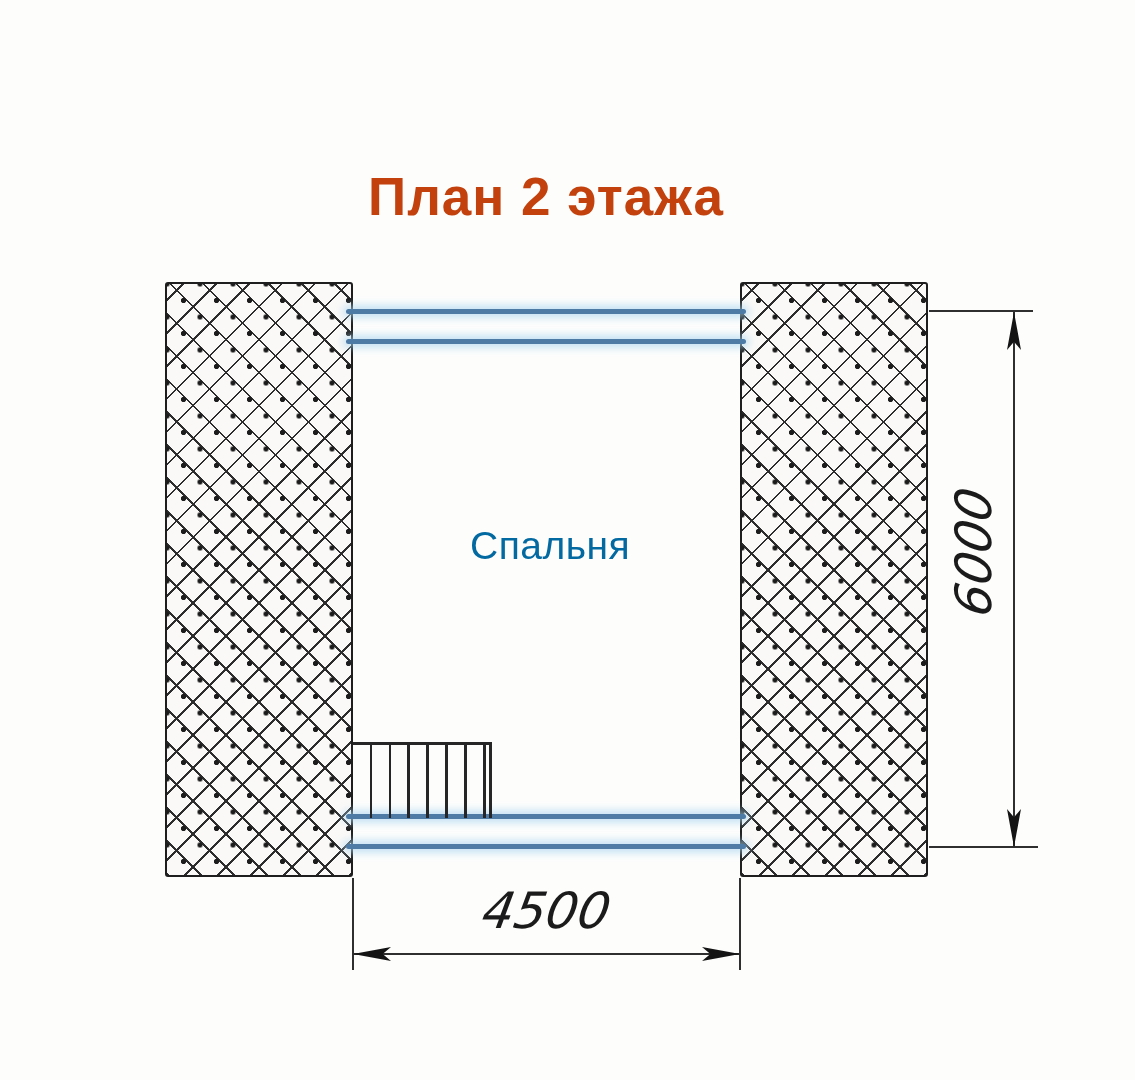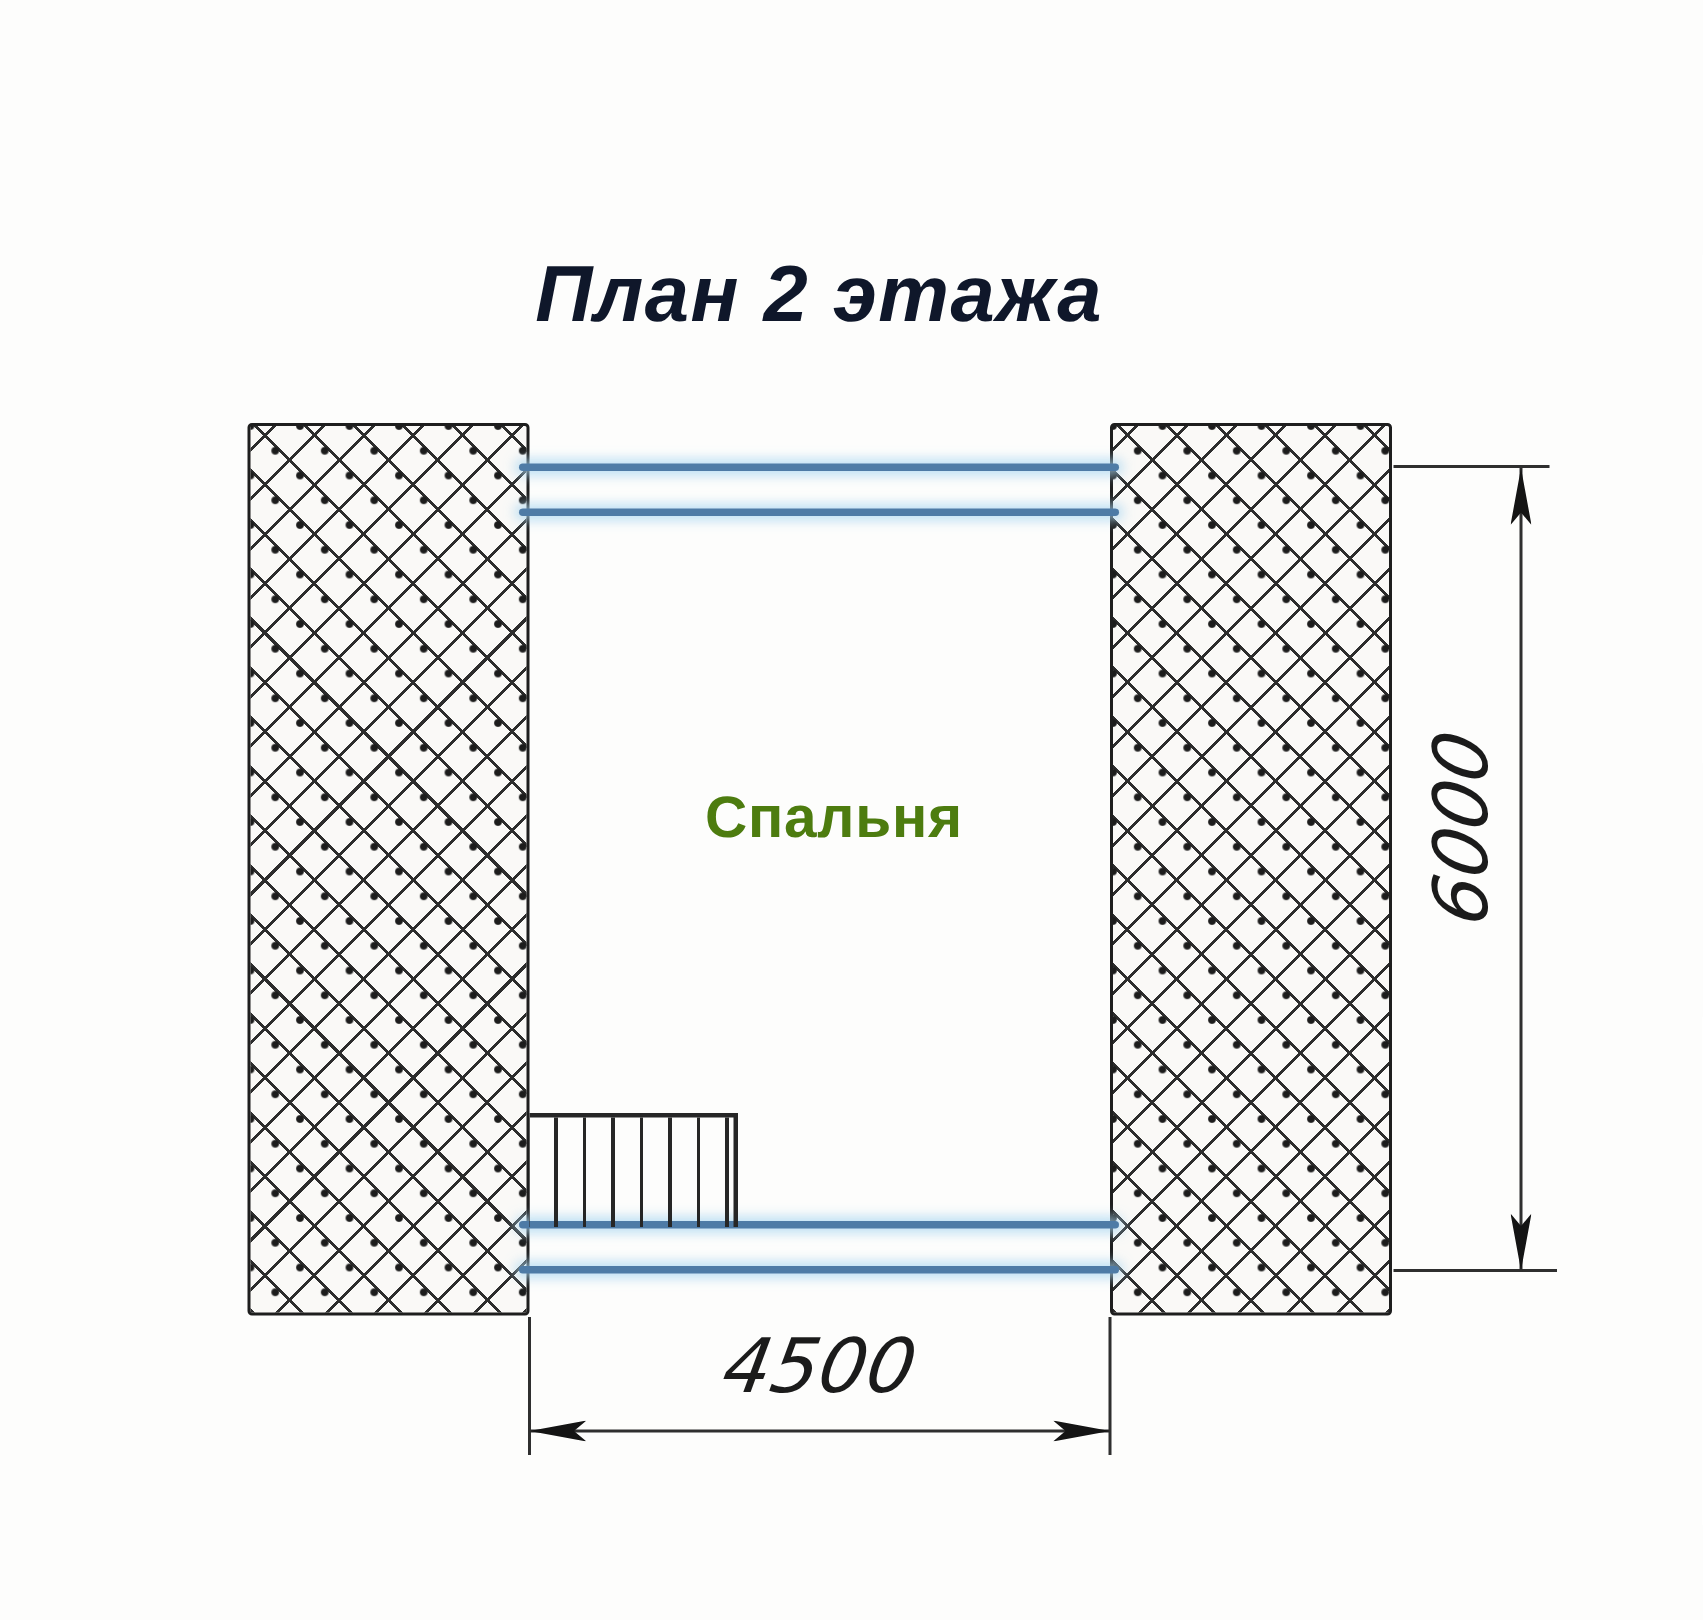--- a/index.html
+++ b/index.html
@@ -6,21 +6,21 @@
   .canvas {
     position:relative; width:1135px; height:1080px;
     background:#fdfdfc; overflow:hidden;
     font-family:"Liberation Sans", sans-serif;
   }
 
   
   .plan-title {
     position:absolute; left:146px; top:166px; width:800px; margin:0;
     text-align:center; font-size:53px; font-weight:700;
-    letter-spacing:1px; color:#0f172a;font-style:italic;
+    letter-spacing:1px; color:#c2410c;
   }
 
   
   .wall {
     position:absolute; top:282px; width:184px; height:591px;
     border:2px solid #1e1e1e; border-radius:3px;
     background-color:#faf9f7;
     background-image:
       radial-gradient(circle, #1c1c1c 2.2px, rgba(28,28,28,0) 3px),
       radial-gradient(circle, #1c1c1c 2.2px, rgba(28,28,28,0) 3px),
@@ -47,22 +47,22 @@
   .stairs {
     position:absolute; left:353px; top:742px; width:136px; height:73px;
     border-top:3px solid #262626; border-right:3px solid #262626;
     background-image:repeating-linear-gradient(to right,
       transparent 0 16.5px, #262626 16.5px 19px);
   }
 
   
   .room-label {
     position:absolute; left:470px; top:518px;
-    font-weight:700; font-size:39px; line-height:56px;
-    color:#4d7c0f; letter-spacing:0.5px;text-align:center;
+    font-weight:400; font-size:39px; line-height:56px;
+    color:#0369a1; letter-spacing:0.5px;text-align:center;
   }
 
   
   .dline { position:absolute; background:#2f2f2f; }
   .ext-4500-left   { left:352px; top:878px; width:2px;  height:92px; }
   .ext-4500-right  { left:739px; top:878px; width:2px;  height:92px; }
   .dim-4500-line   { left:353px; top:953px; width:387px; height:2px; }
   .ext-6000-top    { left:929px; top:310px; width:104px; height:2px; }
   .ext-6000-bottom { left:929px; top:846px; width:109px; height:2px; }
   .dim-6000-line   { left:1013px; top:311px; width:2px; height:537px; }

